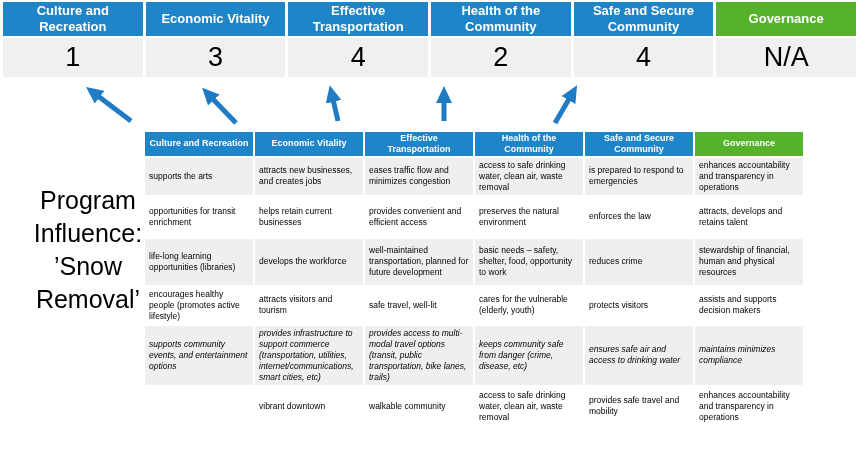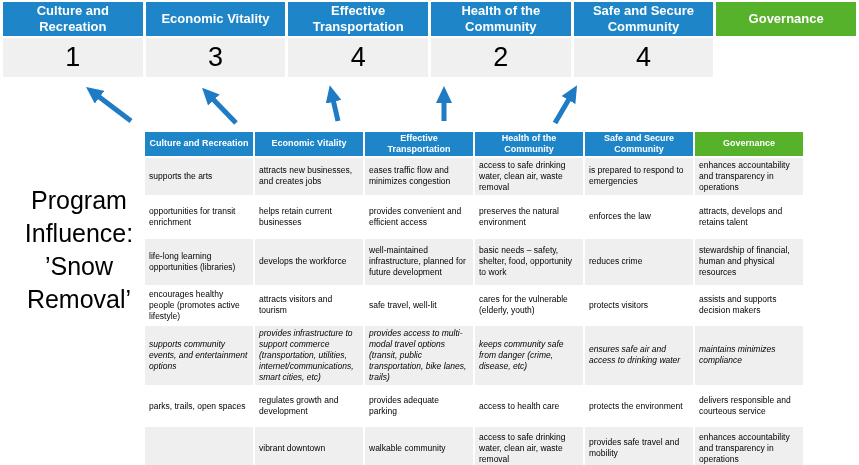--- a/index.html
+++ b/index.html
@@ -23,21 +23,21 @@
     height:39px;background:var(--scorebg);
     display:flex;align-items:center;justify-content:center;
     font-size:27px;color:#000;
   }
   
   .arrows{position:absolute;left:0;top:78px;width:660px;height:54px;}
   .arrows line{stroke:var(--arrow);stroke-width:5;}
   .arrows marker path{fill:var(--arrow);}
   
   .program-label{
-    position:absolute;left:8px;top:184px;width:142px;
+    position:absolute;left:17px;top:184px;width:142px;
     text-align:center;font-size:25px;line-height:1.32;color:#000;
   }
   
   .matrix{
     position:absolute;left:143px;top:130px;width:662px;
     border-collapse:separate;border-spacing:2px;table-layout:fixed;
   }
   .matrix th{
     background:var(--blue);color:#fff;font-weight:bold;font-size:9px;
     line-height:1.2;text-align:center;vertical-align:middle;
@@ -68,20 +68,21 @@
     <div class="sc-head blue">Economic Vitality</div>
     <div class="sc-head blue">Effective Transportation</div>
     <div class="sc-head blue">Health of the Community</div>
     <div class="sc-head blue">Safe and Secure Community</div>
     <div class="sc-head green">Governance</div>
     <div class="sc-val">1</div>
     <div class="sc-val">3</div>
     <div class="sc-val">4</div>
     <div class="sc-val">2</div>
     <div class="sc-val">4</div>
+    <div class="sc-val">N/A</div>
   </div>
 
 <svg class="arrows" width="660" height="54" viewBox="0 0 660 54">
   <defs>
     <marker id="ah" markerWidth="3.4" markerHeight="3.2" refX="1.4" refY="1.6" orient="auto">
       <path d="M0,0 L3.4,1.6 L0,3.2 Z"></path>
     </marker>
   </defs>
   <line x1="131" y1="43" x2="94" y2="15" marker-end="url(#ah)"></line>
   <line x1="236" y1="45" x2="209" y2="17" marker-end="url(#ah)"></line>
@@ -116,21 +117,21 @@
         <td>opportunities for transit enrichment</td>
         <td class="hl">helps retain current businesses</td>
         <td class="hl">provides convenient and efficient access</td>
         <td>preserves the natural environment</td>
         <td>enforces the law</td>
         <td>attracts, develops and retains talent</td>
       </tr>
       <tr>
         <td>life-long learning opportunities (libraries)</td>
         <td>develops the workforce</td>
-        <td>well-maintained infrastructure, planned for future development</td>
+        <td>well-maintained transportation, planned for future development</td>
         <td class="hl">basic needs – safety, shelter, food, opportunity to work</td>
         <td>reduces crime</td>
         <td>stewardship of financial, human and physical resources</td>
       </tr>
       <tr>
         <td>encourages healthy people (promotes active lifestyle)</td>
         <td>attracts visitors and tourism</td>
         <td class="hl">safe travel, well-lit</td>
         <td class="hl">cares for the vulnerable (elderly, youth)</td>
         <td class="hl">protects visitors</td>
@@ -138,28 +139,20 @@
       </tr>
       <tr>
         <td>supports community events, and entertainment options</td>
         <td class="hl">provides infrastructure to support commerce (transportation, utilities, internet/communications, smart cities, etc)</td>
         <td class="hl">provides access to multi-modal travel options (transit, public transportation, bike lanes, trails)</td>
         <td class="hl">keeps community safe from danger (crime, disease, etc)</td>
         <td>ensures safe air and access to drinking water</td>
         <td>maintains minimizes compliance</td>
       </tr>
       <tr>
-        <td class="hl">parks, trails, open spaces</td>
-        <td>regulates growth and development</td>
-        <td>provides adequate parking</td>
-        <td>access to health care</td>
-        <td>protects the environment</td>
-        <td>delivers responsible and courteous service</td>
-      </tr>
-      <tr>
         <td></td>
         <td>vibrant downtown</td>
         <td>walkable community</td>
         <td>access to safe drinking water, clean air, waste removal</td>
         <td class="hl">provides safe travel and mobility</td>
         <td>enhances accountability and transparency in operations</td>
       </tr>
     </tbody>
 </table>
 

